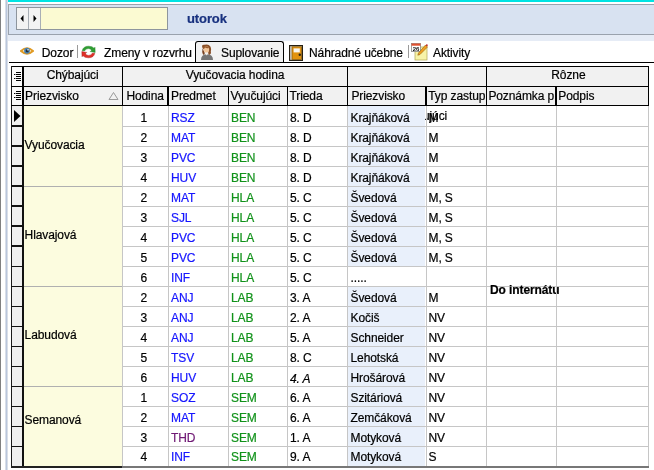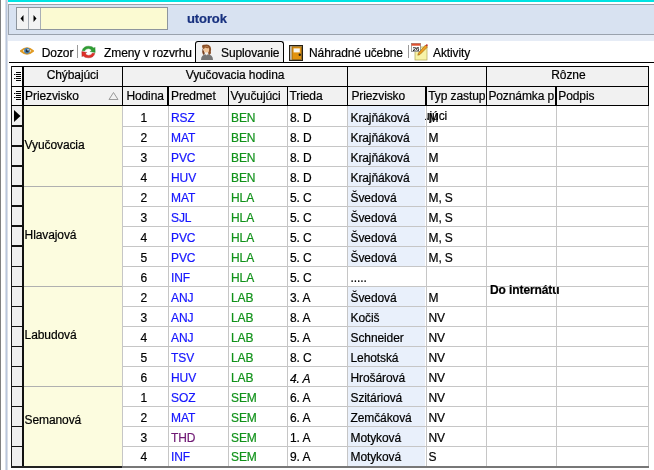--- a/index.html
+++ b/index.html
@@ -214,21 +214,21 @@
 <div class="a" style="left:171px;position:absolute;top:286.6px;height:20px;line-height:20px;padding-top:1.5px;color:#1616ff;">ANJ</div>
 <div class="a" style="left:231px;position:absolute;top:286.6px;height:20px;line-height:20px;padding-top:1.5px;color:#11921a;">LAB</div>
 <div class="a" style="left:290px;position:absolute;top:286.6px;height:20px;line-height:20px;padding-top:1.5px;">3. A</div>
 <div class="a" style="left:350.5px;position:absolute;top:286.6px;height:20px;line-height:20px;padding-top:1.5px;">Švedová</div>
 <div class="a" style="left:428.5px;position:absolute;top:286.6px;height:20px;line-height:20px;padding-top:1.5px;">M</div>
 <div class="a" style="left:122.2px;top:325.9px;width:525.8px;height:1px;background:#c6c6c6;"></div>
 <div class="a" style="left:10.5px;top:325.5px;width:13.1px;height:1.8px;background:#111;"></div>
 <div class="a" style="left:121.9px;width:43.8px;position:absolute;top:306.6px;height:20px;line-height:20px;padding-top:1.5px;text-align:center;">3</div>
 <div class="a" style="left:171px;position:absolute;top:306.6px;height:20px;line-height:20px;padding-top:1.5px;color:#1616ff;">ANJ</div>
 <div class="a" style="left:231px;position:absolute;top:306.6px;height:20px;line-height:20px;padding-top:1.5px;color:#11921a;">LAB</div>
-<div class="a" style="left:290px;position:absolute;top:306.6px;height:20px;line-height:20px;padding-top:1.5px;">8. A</div>
+<div class="a" style="left:290px;position:absolute;top:306.6px;height:20px;line-height:20px;padding-top:1.5px;">2. A</div>
 <div class="a" style="left:350.5px;position:absolute;top:306.6px;height:20px;line-height:20px;padding-top:1.5px;">Kočiš</div>
 <div class="a" style="left:428.5px;position:absolute;top:306.6px;height:20px;line-height:20px;padding-top:1.5px;">NV</div>
 <div class="a" style="left:122.2px;top:345.9px;width:525.8px;height:1px;background:#c6c6c6;"></div>
 <div class="a" style="left:10.5px;top:345.5px;width:13.1px;height:1.8px;background:#111;"></div>
 <div class="a" style="left:121.9px;width:43.8px;position:absolute;top:326.6px;height:20px;line-height:20px;padding-top:1.5px;text-align:center;">4</div>
 <div class="a" style="left:171px;position:absolute;top:326.6px;height:20px;line-height:20px;padding-top:1.5px;color:#1616ff;">ANJ</div>
 <div class="a" style="left:231px;position:absolute;top:326.6px;height:20px;line-height:20px;padding-top:1.5px;color:#11921a;">LAB</div>
 <div class="a" style="left:290px;position:absolute;top:326.6px;height:20px;line-height:20px;padding-top:1.5px;">5. A</div>
 <div class="a" style="left:350.5px;position:absolute;top:326.6px;height:20px;line-height:20px;padding-top:1.5px;">Schneider</div>
 <div class="a" style="left:428.5px;position:absolute;top:326.6px;height:20px;line-height:20px;padding-top:1.5px;">NV</div>

